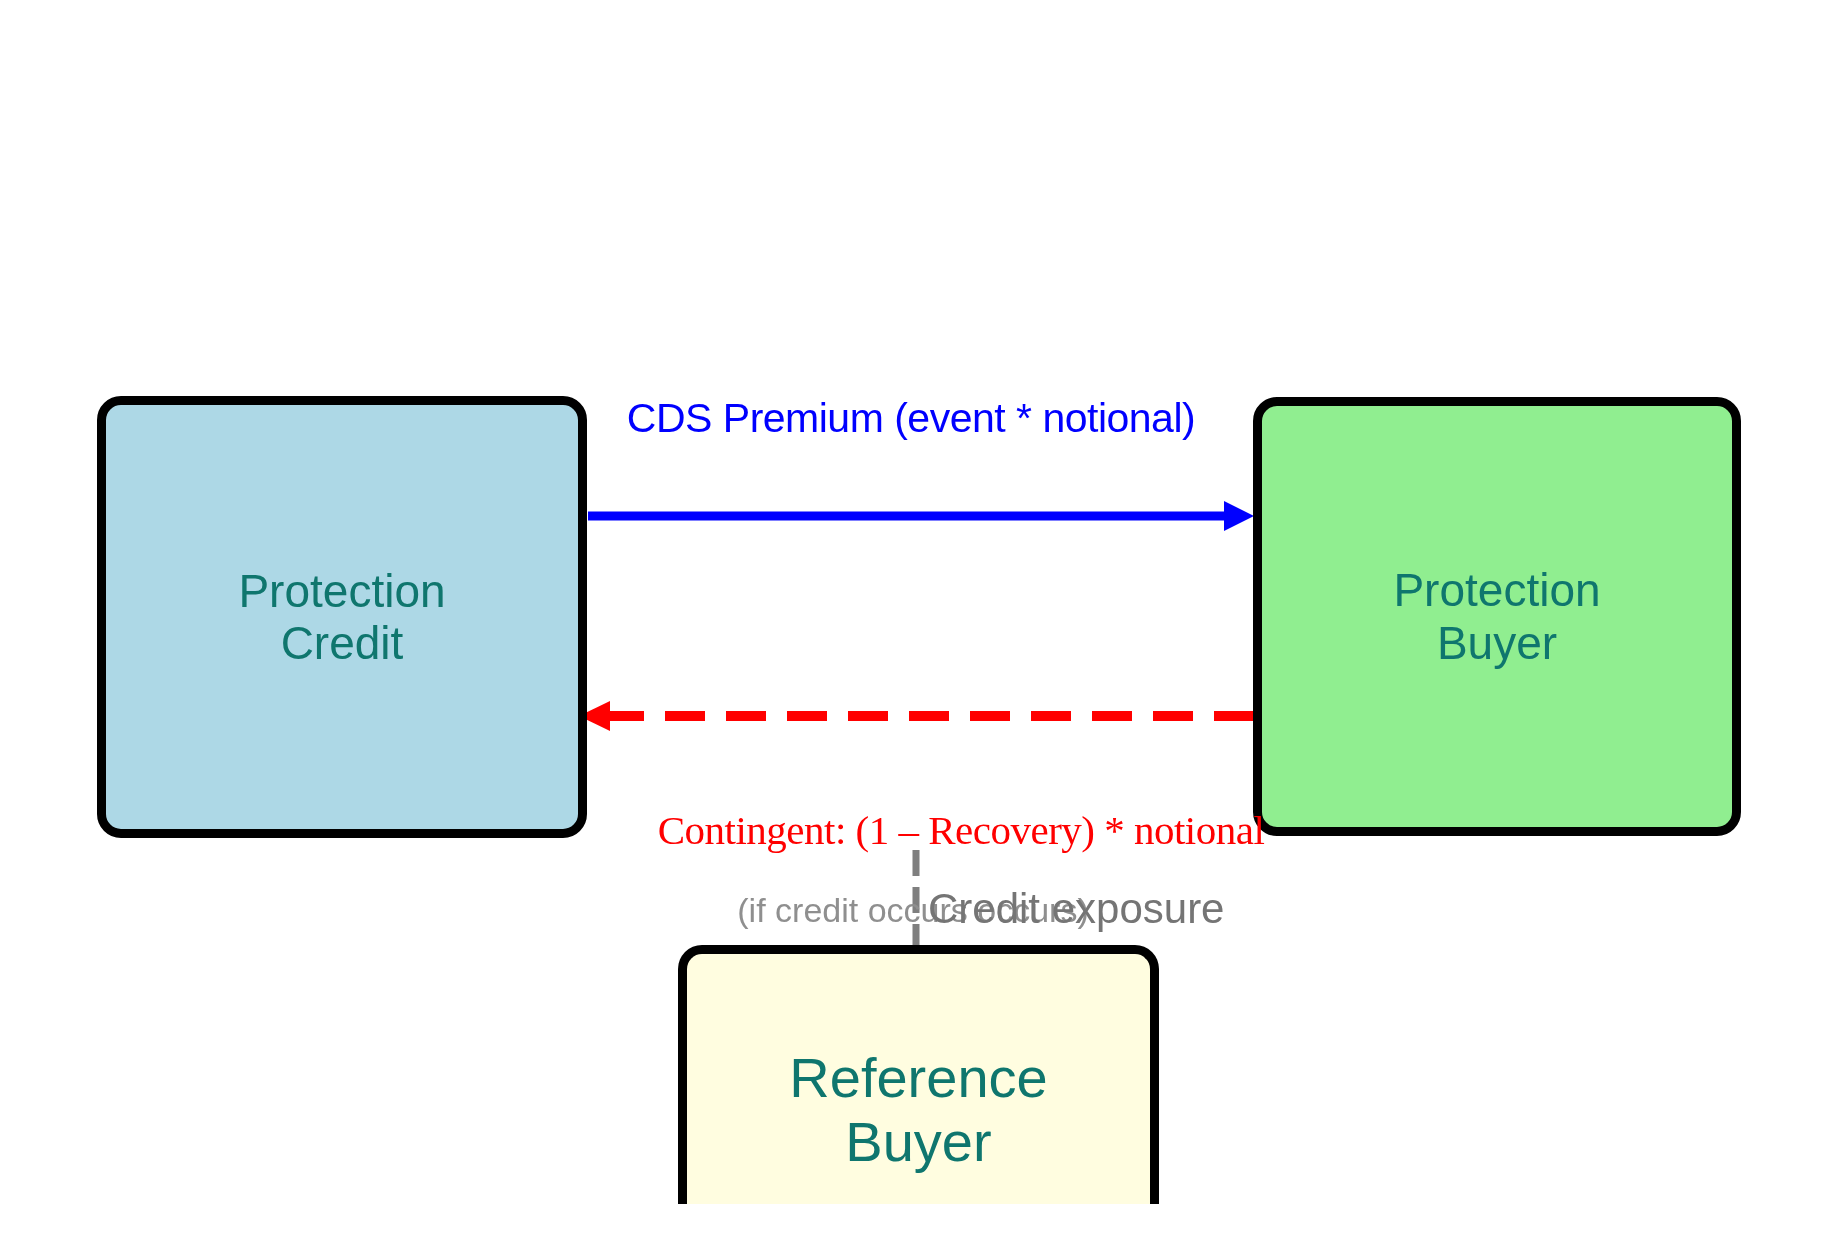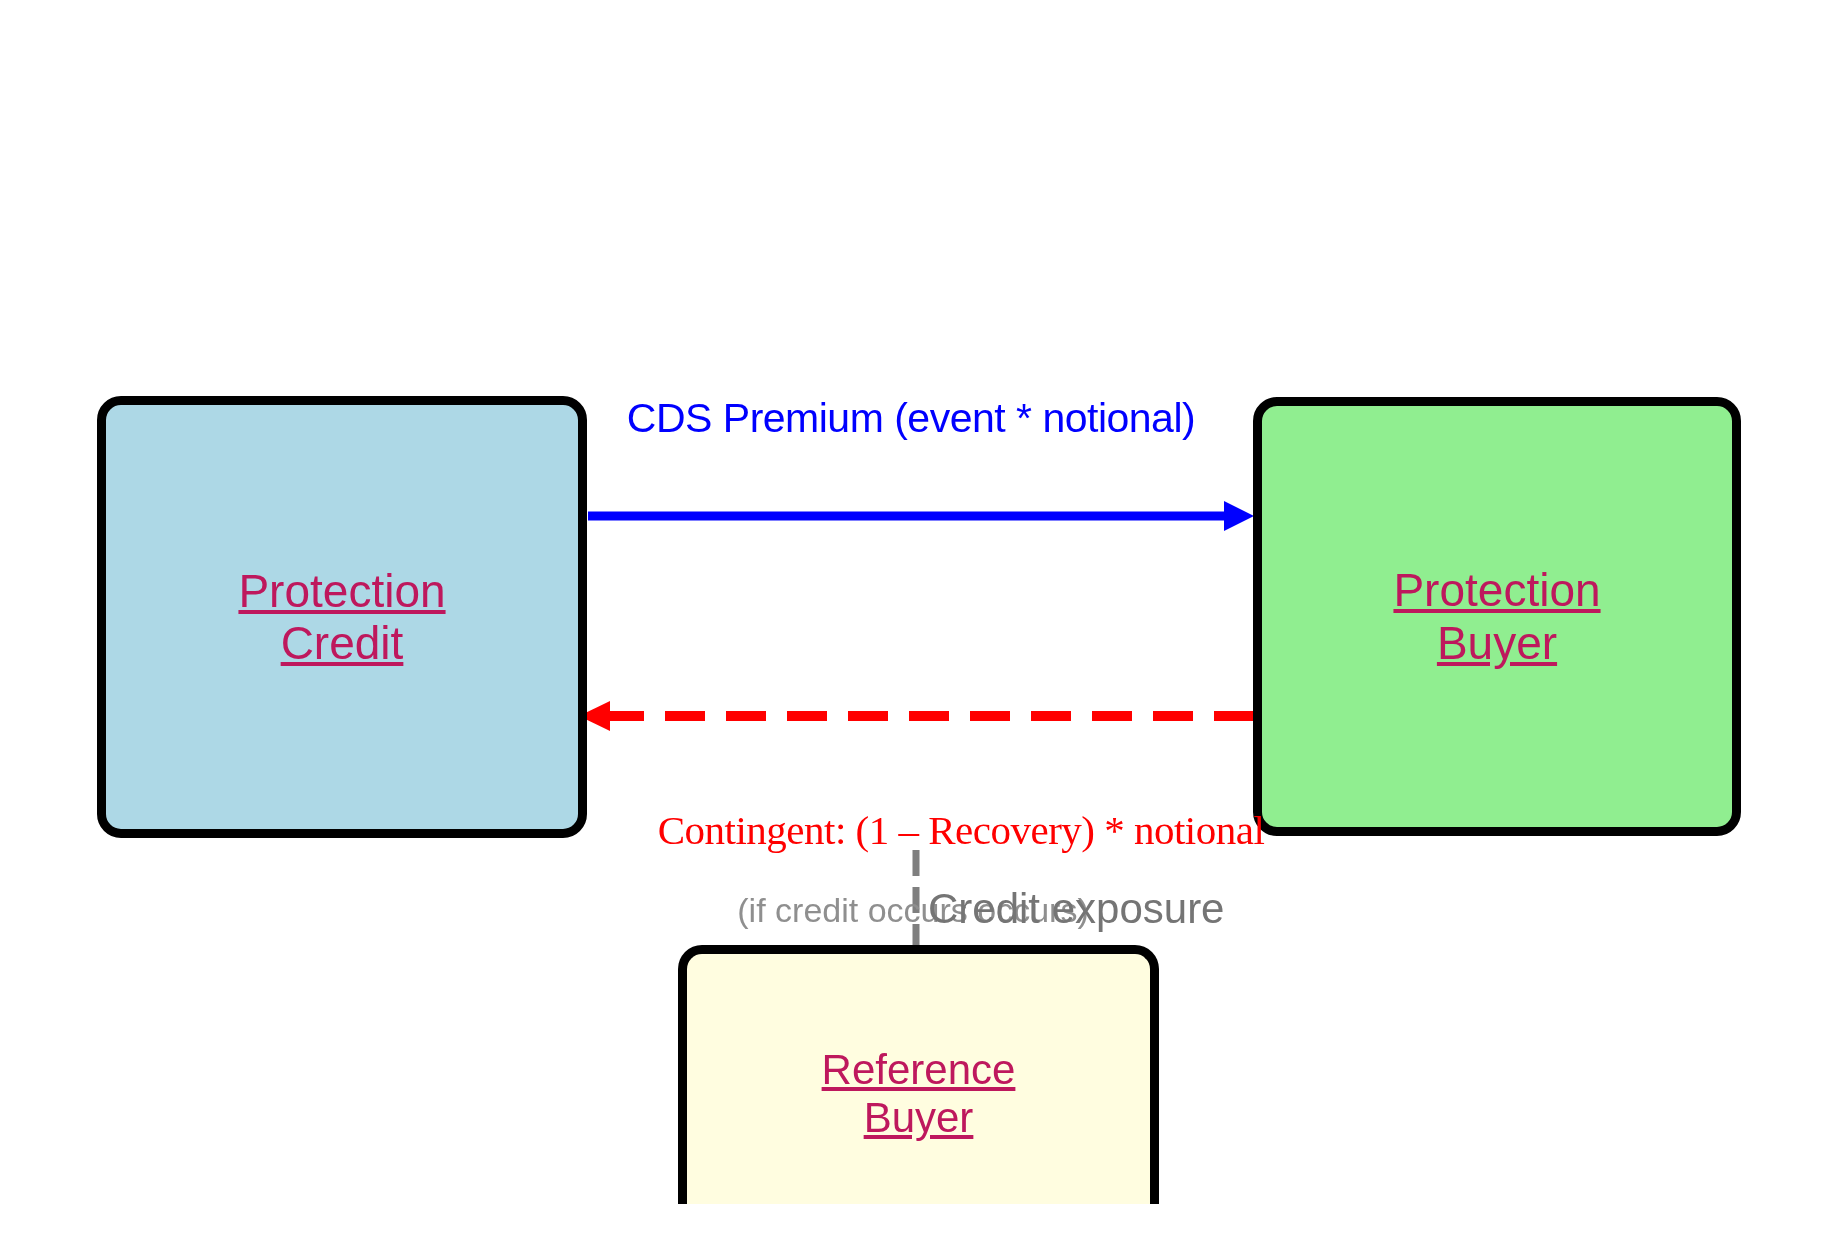--- a/index.html
+++ b/index.html
@@ -12,31 +12,30 @@
   }
   .layer{position:absolute;left:0;top:0;width:1834px;height:1234px;}
   .box{
     position:absolute;
     border:9px solid #000;
     border-radius:24px;
     box-sizing:border-box;
     display:flex;flex-direction:column;
     align-items:center;justify-content:center;
     text-align:center;
-    color:#be185d;
-    text-decoration:underline;
+    color:#0f766e;
   }
   .box .bl{display:block;line-height:1.14;}
   #buyer-box{left:97px;top:396px;width:490px;height:442px;font-size:46px;}
   #seller-box{left:1253px;top:397px;width:488px;height:439px;font-size:46px;}
   #reference-box{
     left:678px;top:945px;width:481px;height:259px;
     border-bottom:none;border-radius:24px 24px 0 0;
     justify-content:flex-start;padding-top:92px;
-    font-size:42px;
+    font-size:56px;
   }
   .flow-label{
     position:absolute;
     white-space:nowrap;
     letter-spacing:-0.5px;
     font-size:41px;
   }
   #premium-label{left:911px;top:395px;transform:translateX(-50%);}
   #contingent-label{left:961px;top:806px;transform:translateX(-50%);font-family:Liberation Serif, serif;}
   #credit-exposure-label{left:928px;top:885px;font-size:42px;letter-spacing:0;}

